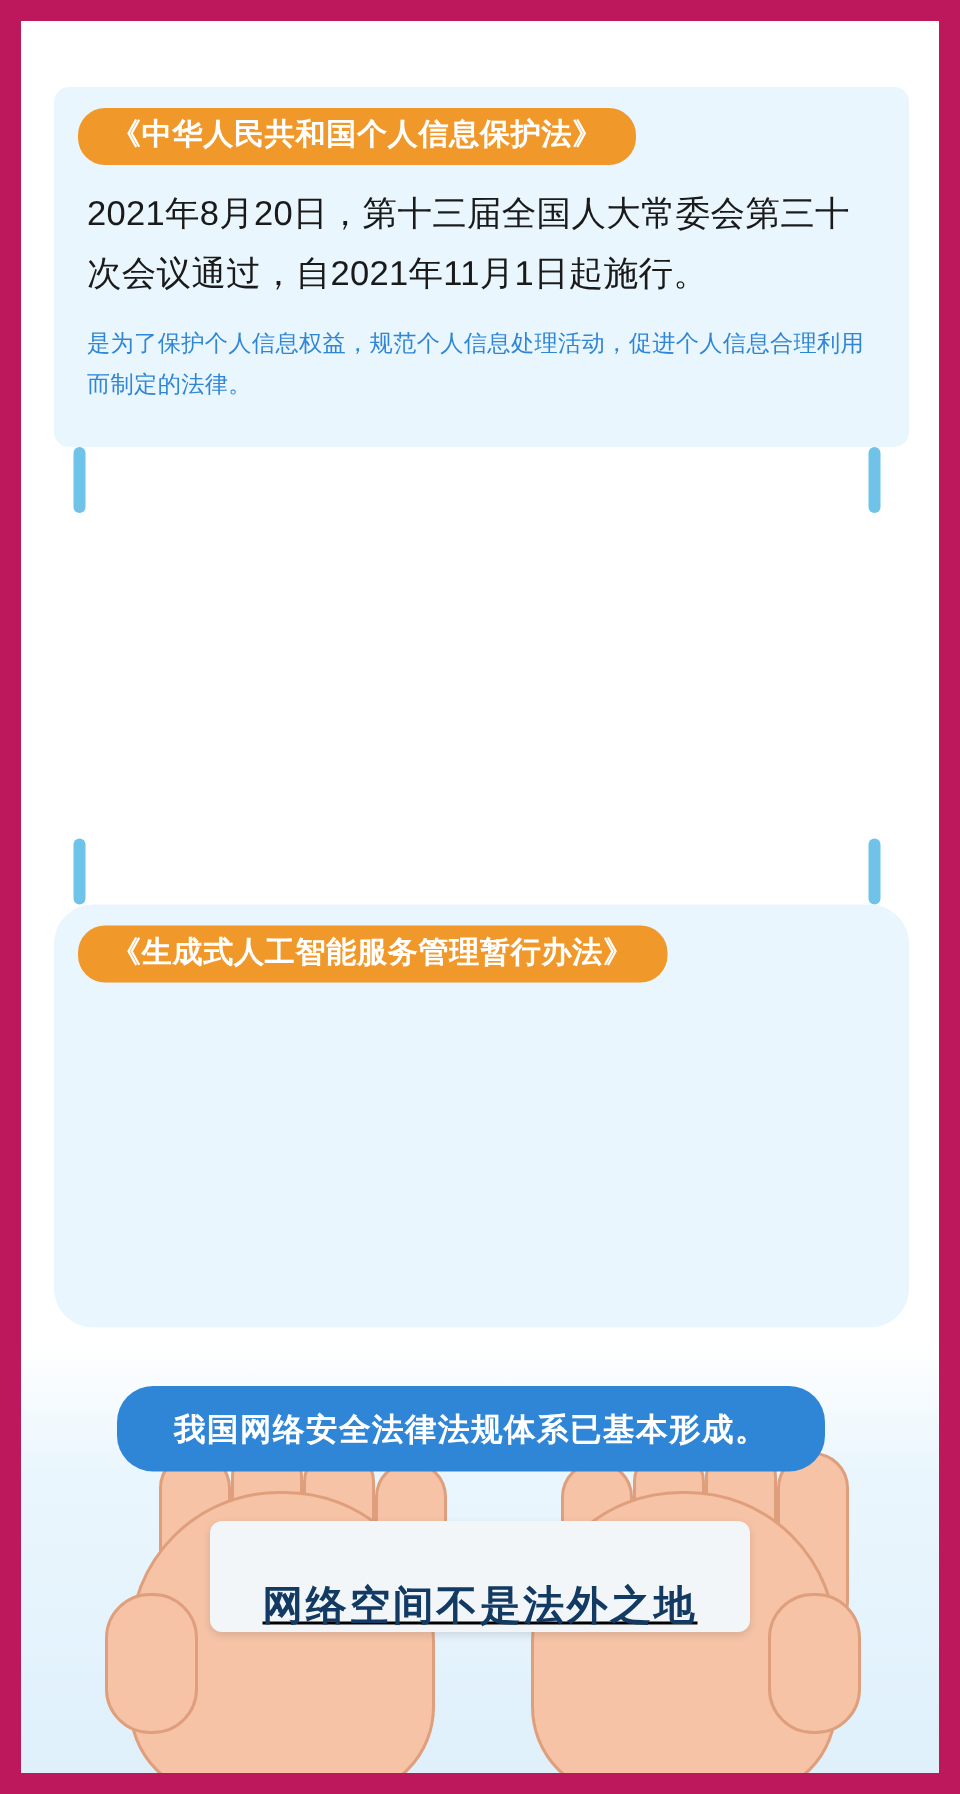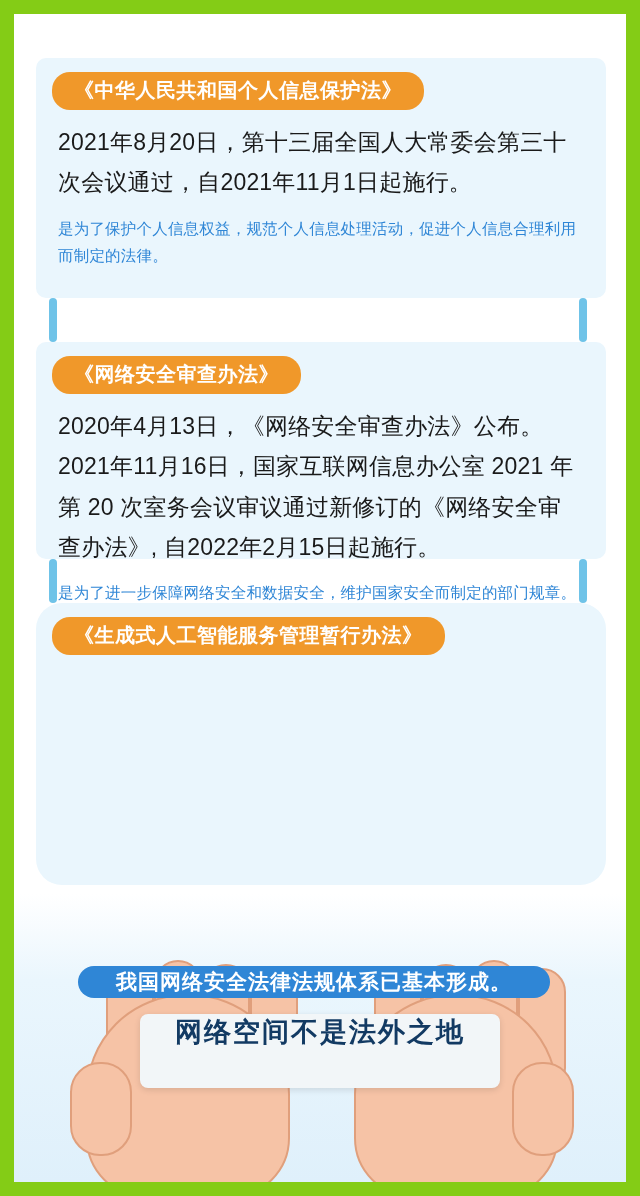--- a/index.html
+++ b/index.html
@@ -10,21 +10,21 @@
     width: 640px;
     height: 1196px;
     background: #1477d1;
     font-family: "Liberation Sans", "DejaVu Sans", sans-serif;
     overflow: hidden;
   }
   .page {
     position: relative;
     width: 640px;
     height: 1196px;
-    background: #84cc16;
+    background: #be185d;
     box-sizing: border-box;
   }
   .inner {
     position: absolute;
     left: 14px;
     top: 14px;
     width: 612px;
     height: 1168px;
     background: #ffffff;
     overflow: hidden;
@@ -78,23 +78,23 @@
     font-size: 15.5px;
     line-height: 1.8;
     margin: 14px 22px 0 22px;
     letter-spacing: 0.2px;
     font-family: Liberation Mono, monospace;
   }
 
   .summary-bar {
     position: absolute;
     left: 64px;
-    top: 952px;
+    top: 910px;
     width: 472px;
-    height: 32px;
+    height: 57px;
     background: #2f86d6;
     border-radius: 24px;
     color: #ffffff;
     font-size: 21px;
     font-weight: bold;
     display: flex;
     align-items: center;
     justify-content: center;
     letter-spacing: 1px;
     box-sizing: border-box;
@@ -138,23 +138,24 @@
   .banner {
     position: absolute;
     left: 126px;
     top: 120px;
     width: 360px;
     height: 74px;
     background: #f2f6f8;
     border-radius: 8px;
     box-shadow: 0 2px 6px rgba(0,0,0,0.12);
     display: flex;
-    align-items: flex-start;
+    align-items: flex-end;
     justify-content: center;
     z-index: 5;
+    text-decoration: underline;
   }
   .banner-text {
     color: #123a63;
     font-size: 27px;
     font-weight: bold;
     letter-spacing: 2px;
     font-family: "Liberation Serif", "DejaVu Serif", serif;
   }
 </style>
 </head>
@@ -167,25 +168,20 @@
     <div class="rail rail-right-1"></div>
     <div class="rail rail-left-2"></div>
     <div class="rail rail-right-2"></div>
 
     <div class="card card-1">
       <div class="pill">《中华人民共和国个人信息保护法》</div>
       <div class="body-text">2021年8月20日，第十三届全国人大常委会第三十次会议通过，自2021年11月1日起施行。</div>
       <div class="note">是为了保护个人信息权益，规范个人信息处理活动，促进个人信息合理利用而制定的法律。</div>
     </div>
 
-    <div class="card card-2">
-      <div class="pill">《网络安全审查办法》</div>
-      <div class="body-text">2020年4月13日，《网络安全审查办法》公布。2021年11月16日，国家互联网信息办公室 2021 年第 20 次室务会议审议通过新修订的《网络安全审查办法》, 自2022年2月15日起施行。</div>
-      <div class="note">是为了进一步保障网络安全和数据安全，维护国家安全而制定的部门规章。</div>
-    </div>
 
     <div class="card card-3">
       <div class="pill">《生成式人工智能服务管理暂行办法》</div>
     </div>
 
     <div class="illus">
 
       <div class="hand finger" style="left:92px;"></div>
       <div class="hand finger" style="left:140px; top:66px;"></div>
       <div class="hand finger" style="left:188px; top:70px;"></div>

